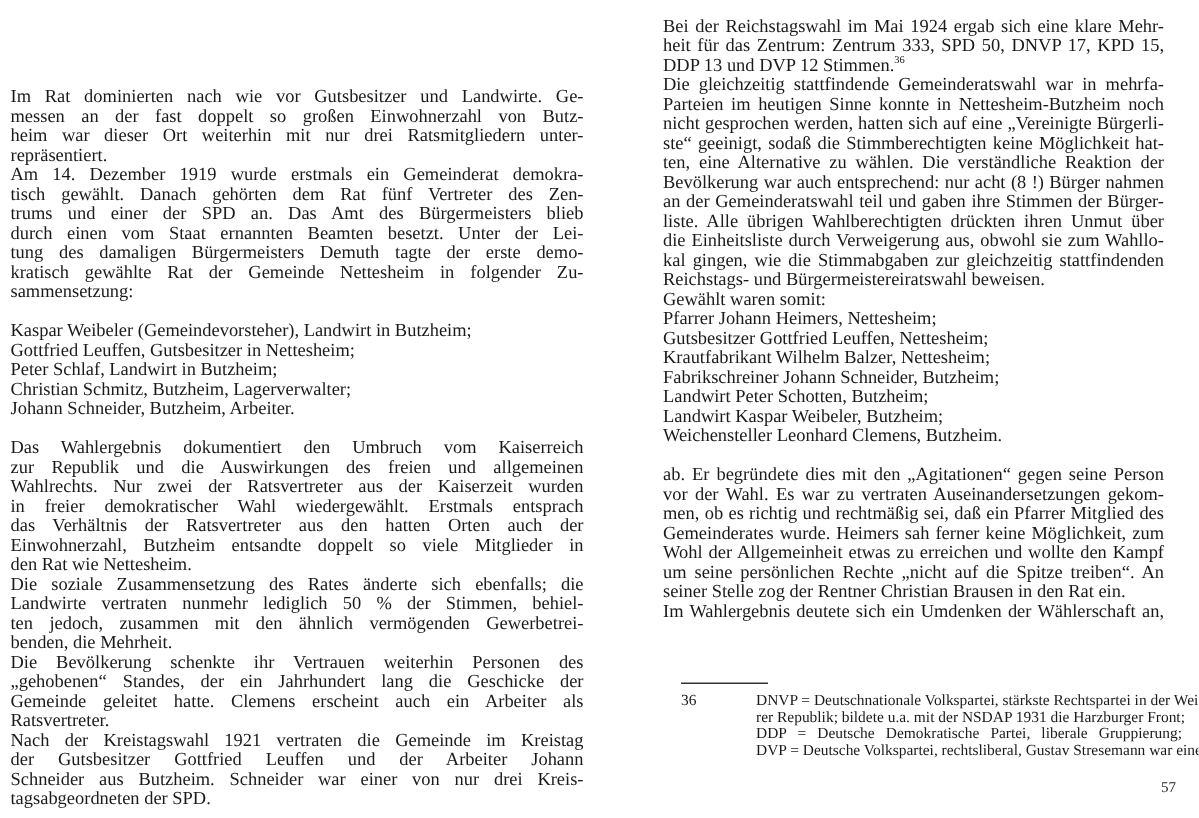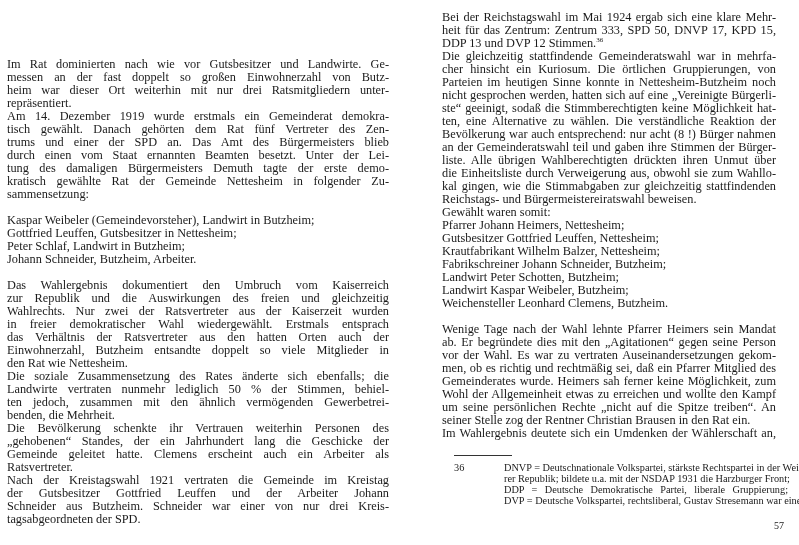--- a/index.html
+++ b/index.html
@@ -42,26 +42,27 @@
         <span class="line">durch einen vom Staat ernannten Beamten besetzt. Unter der Lei-</span>
         <span class="line">tung des damaligen Bürgermeisters Demuth tagte der erste demo-</span>
         <span class="line">kratisch gewählte Rat der Gemeinde Nettesheim in folgender Zu-</span>
         <span class="line last">sammensetzung:</span>
       </div>
     <div class="gap"></div>
     <div>
         <span class="line last">Kaspar Weibeler (Gemeindevorsteher), Landwirt in Butzheim;</span>
         <span class="line last">Gottfried Leuffen, Gutsbesitzer in Nettesheim;</span>
         <span class="line last">Peter Schlaf, Landwirt in Butzheim;</span>
+        <span class="line last">Christian Schmitz, Butzheim, Lagerverwalter;</span>
         <span class="line last">Johann Schneider, Butzheim, Arbeiter.</span>
       </div>
     <div class="gap"></div>
     <div>
         <span class="line">Das Wahlergebnis dokumentiert den Umbruch vom Kaiserreich</span>
-        <span class="line">zur Republik und die Auswirkungen des freien und gleichzeitig</span>
+        <span class="line">zur Republik und die Auswirkungen des freien und allgemeinen</span>
         <span class="line">Wahlrechts. Nur zwei der Ratsvertreter aus der Kaiserzeit wurden</span>
         <span class="line">in freier demokratischer Wahl wiedergewählt. Erstmals entsprach</span>
         <span class="line">das Verhältnis der Ratsvertreter aus den hatten Orten auch der</span>
         <span class="line">Einwohnerzahl, Butzheim entsandte doppelt so viele Mitglieder in</span>
         <span class="line last">den Rat wie Nettesheim.</span>
       </div>
     <div>
         <span class="line">Die soziale Zusammensetzung des Rates änderte sich ebenfalls; die</span>
         <span class="line">Landwirte vertraten nunmehr lediglich 50 % der Stimmen, behiel-</span>
         <span class="line">ten jedoch, zusammen mit den ähnlich vermögenden Gewerbetrei-</span>
@@ -85,21 +86,20 @@
 
 <div class="page page-right">
   <div class="col">
     <div>
         <span class="line">Bei der Reichstagswahl im Mai 1924 ergab sich eine klare Mehr-</span>
         <span class="line">heit für das Zentrum: Zentrum 333, SPD 50, DNVP 17, KPD 15,</span>
         <span class="line last">DDP 13 und DVP 12 Stimmen.<sup>36</sup></span>
       </div>
     <div>
         <span class="line">Die gleichzeitig stattfindende Gemeinderatswahl war in mehrfa-</span>
-        <span class="line">cher hinsicht ein Kuriosum. Die örtlichen Gruppierungen, von</span>
         <span class="line">Parteien im heutigen Sinne konnte in Nettesheim-Butzheim noch</span>
         <span class="line">nicht gesprochen werden, hatten sich auf eine „Vereinigte Bürgerli-</span>
         <span class="line">ste“ geeinigt, sodaß die Stimmberechtigten keine Möglichkeit hat-</span>
         <span class="line">ten, eine Alternative zu wählen. Die verständliche Reaktion der</span>
         <span class="line">Bevölkerung war auch entsprechend: nur acht (8 !) Bürger nahmen</span>
         <span class="line">an der Gemeinderatswahl teil und gaben ihre Stimmen der Bürger-</span>
         <span class="line">liste. Alle übrigen Wahlberechtigten drückten ihren Unmut über</span>
         <span class="line">die Einheitsliste durch Verweigerung aus, obwohl sie zum Wahllo-</span>
         <span class="line">kal gingen, wie die Stimmabgaben zur gleichzeitig stattfindenden</span>
         <span class="line last">Reichstags- und Bürgermeistereiratswahl beweisen.</span>
@@ -109,21 +109,20 @@
         <span class="line last">Pfarrer Johann Heimers, Nettesheim;</span>
         <span class="line last">Gutsbesitzer Gottfried Leuffen, Nettesheim;</span>
         <span class="line last">Krautfabrikant Wilhelm Balzer, Nettesheim;</span>
         <span class="line last">Fabrikschreiner Johann Schneider, Butzheim;</span>
         <span class="line last">Landwirt Peter Schotten, Butzheim;</span>
         <span class="line last">Landwirt Kaspar Weibeler, Butzheim;</span>
         <span class="line last">Weichensteller Leonhard Clemens, Butzheim.</span>
       </div>
     <div class="gap"></div>
     <div>
-        <span class="line">Wenige Tage nach der Wahl lehnte Pfarrer Heimers sein Mandat</span>
         <span class="line">ab. Er begründete dies mit den „Agitationen“ gegen seine Person</span>
         <span class="line">vor der Wahl. Es war zu vertraten Auseinandersetzungen gekom-</span>
         <span class="line">men, ob es richtig und rechtmäßig sei, daß ein Pfarrer Mitglied des</span>
         <span class="line">Gemeinderates wurde. Heimers sah ferner keine Möglichkeit, zum</span>
         <span class="line">Wohl der Allgemeinheit etwas zu erreichen und wollte den Kampf</span>
         <span class="line">um seine persönlichen Rechte „nicht auf die Spitze treiben“. An</span>
         <span class="line last">seiner Stelle zog der Rentner Christian Brausen in den Rat ein.</span>
       </div>
     <div>
         <span class="line">Im Wahlergebnis deutete sich ein Umdenken der Wählerschaft an,</span>

